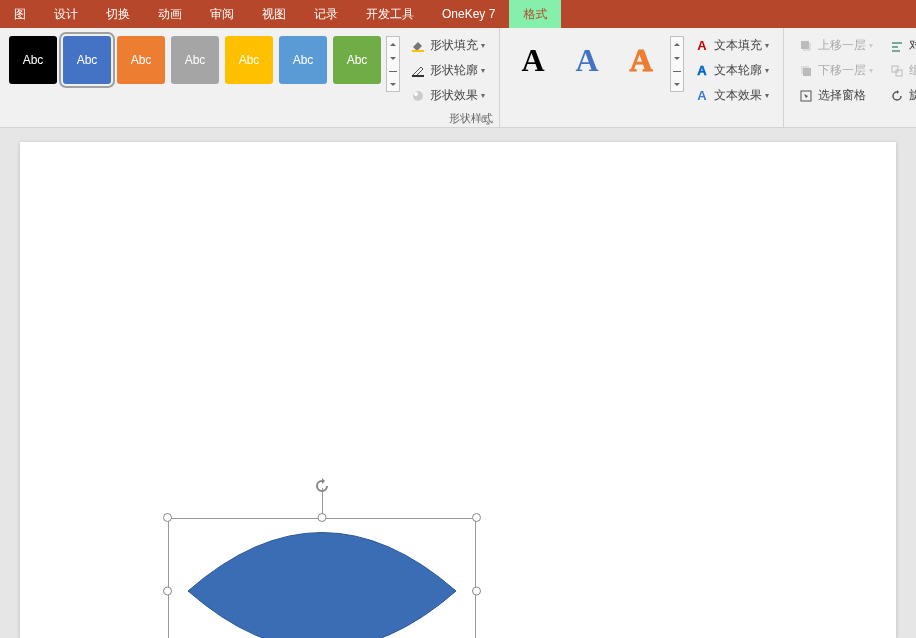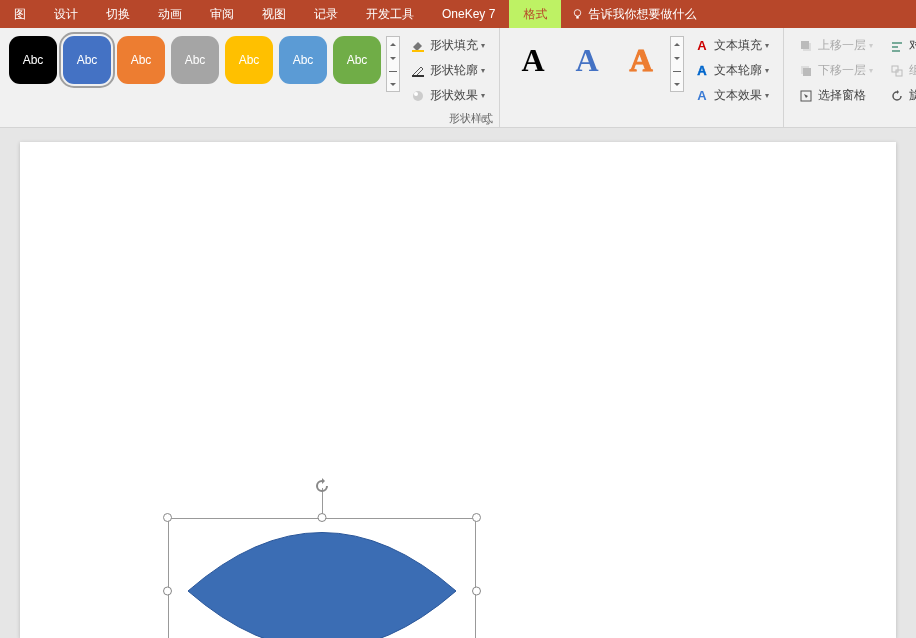--- a/index.html
+++ b/index.html
@@ -1,30 +1,30 @@
 <!DOCTYPE html>
 <html><head>
 <meta charset="utf-8">
 <style>
 * { margin: 0; padding: 0; box-sizing: border-box; font-family: "Microsoft YaHei", sans-serif; }
 body { width: 916px; height: 638px; background: #e6e6e6; overflow: hidden; }
 
 .tabs { background: #b7472a; height: 28px; display: flex; align-items: center; color: #fff; font-size: 12px; }
 .tab { padding: 0 14px; height: 100%; display: flex; align-items: center; cursor: pointer; }
-.tab.active { background: #bef264; color: #b7472a; }
+.tab.active { background: #86efac; color: #b7472a; }
 .tell-me { display: flex; align-items: center; padding: 0 10px; color: #fff; font-size: 12px; }
 .tell-me svg { margin-right: 4px; }
 
 .ribbon { background: #f1f1f1; height: 100px; display: flex; border-bottom: 1px solid #d4d4d4; }
 .group { border-right: 1px solid #d4d4d4; padding: 4px 6px 2px 6px; display: flex; flex-direction: column; }
 .group-content { flex: 1; display: flex; align-items: flex-start; }
 .group-label { text-align: right; font-size: 11px; color: #666; padding: 2px 0; position: relative; }
 .group-launcher { position: absolute; right: 2px; bottom: 2px; width: 10px; height: 10px; cursor: pointer; }
 
-.style-swatch { width: 48px; height: 48px; border-radius: 11px; display: flex; align-items: center; justify-content: center; color: #fff; font-size: 12px; margin: 4px 3px; cursor: pointer; }
+.style-swatch { width: 48px; height: 48px; border-radius: 3px; display: flex; align-items: center; justify-content: center; color: #fff; font-size: 12px; margin: 4px 3px; cursor: pointer; }
 .style-swatch.selected { outline: 2px solid #a0a0a0; outline-offset: 2px; }
 .style-swatch.dark { background: #000; }
 .style-swatch.blue { background: #4472c4; }
 .style-swatch.orange { background: #ed7d31; }
 .style-swatch.gray { background: #a5a5a5; }
 .style-swatch.yellow { background: #ffc000; }
 .style-swatch.lblue { background: #5b9bd5; }
 .style-swatch.green { background: #70ad47; }
 .swatch-more { width: 14px; height: 56px; display: flex; flex-direction: column; justify-content: space-around; align-items: center; border: 1px solid #c0c0c0; margin: 4px 2px; cursor: pointer; background: #fafafa; }
 .swatch-more div { width: 0; height: 0; border-left: 3px solid transparent; border-right: 3px solid transparent; }
@@ -72,27 +72,20 @@
   <div class="tab">图</div>
   <div class="tab">设计</div>
   <div class="tab">切换</div>
   <div class="tab">动画</div>
   <div class="tab">审阅</div>
   <div class="tab">视图</div>
   <div class="tab">记录</div>
   <div class="tab">开发工具</div>
   <div class="tab">OneKey 7</div>
   <div class="tab active">格式</div>
-  <div class="tell-me">
-    <svg width="13" height="13" viewBox="0 0 16 16">
-        <circle cx="8" cy="6" r="4" fill="none" stroke="#fff" stroke-width="1"></circle>
-        <rect x="6.5" y="10" width="3" height="3" fill="#fff"></rect>
-      </svg>
-    <span>告诉我你想要做什么</span>
-  </div>
 </div>
 
 <div class="ribbon">
 
   <div class="group" style="flex:0 0 auto;">
     <div class="group-content">
       <div class="style-swatch dark">Abc</div>
       <div class="style-swatch blue selected">Abc</div>
       <div class="style-swatch orange">Abc</div>
       <div class="style-swatch gray">Abc</div>

